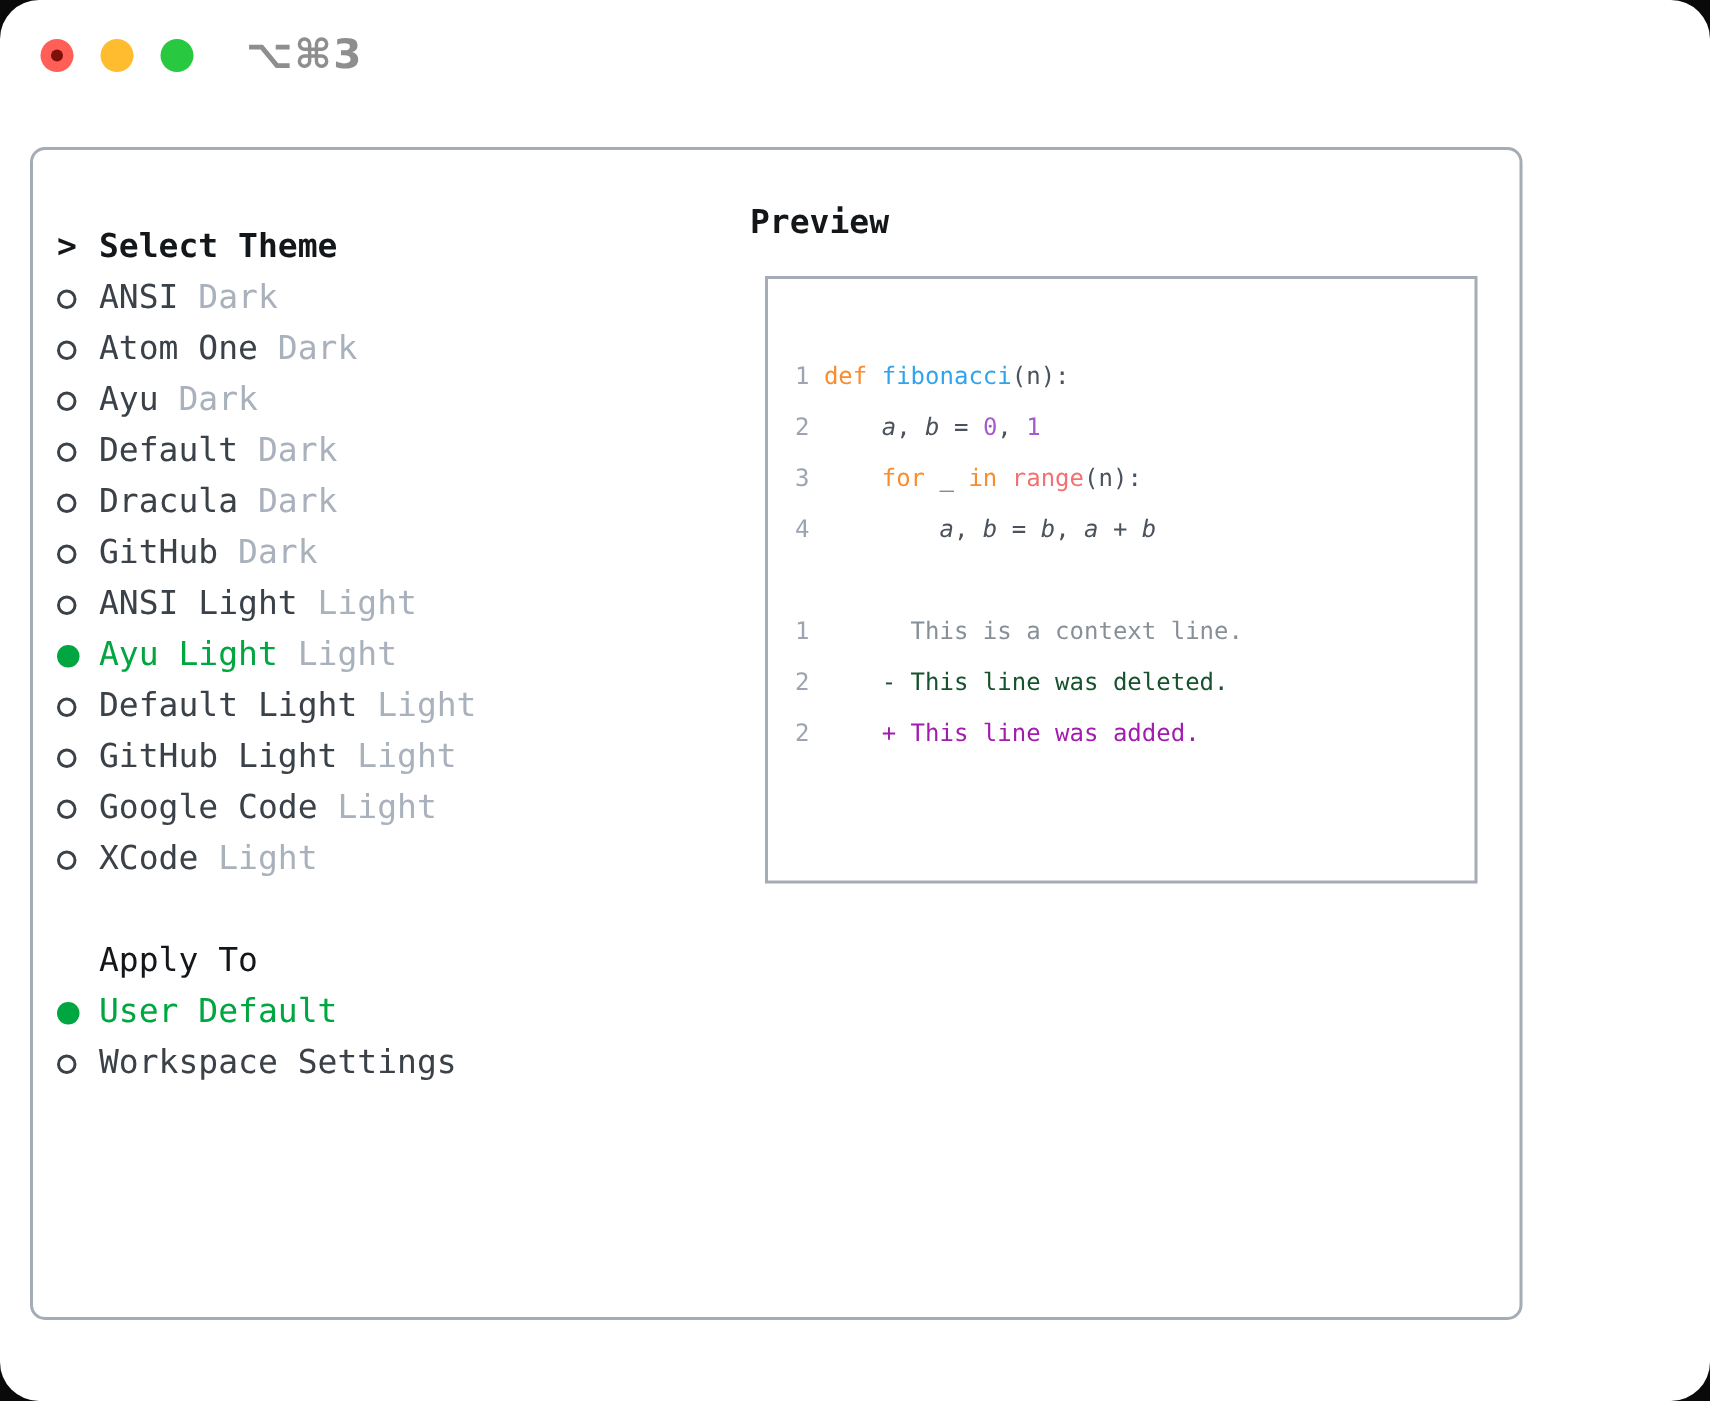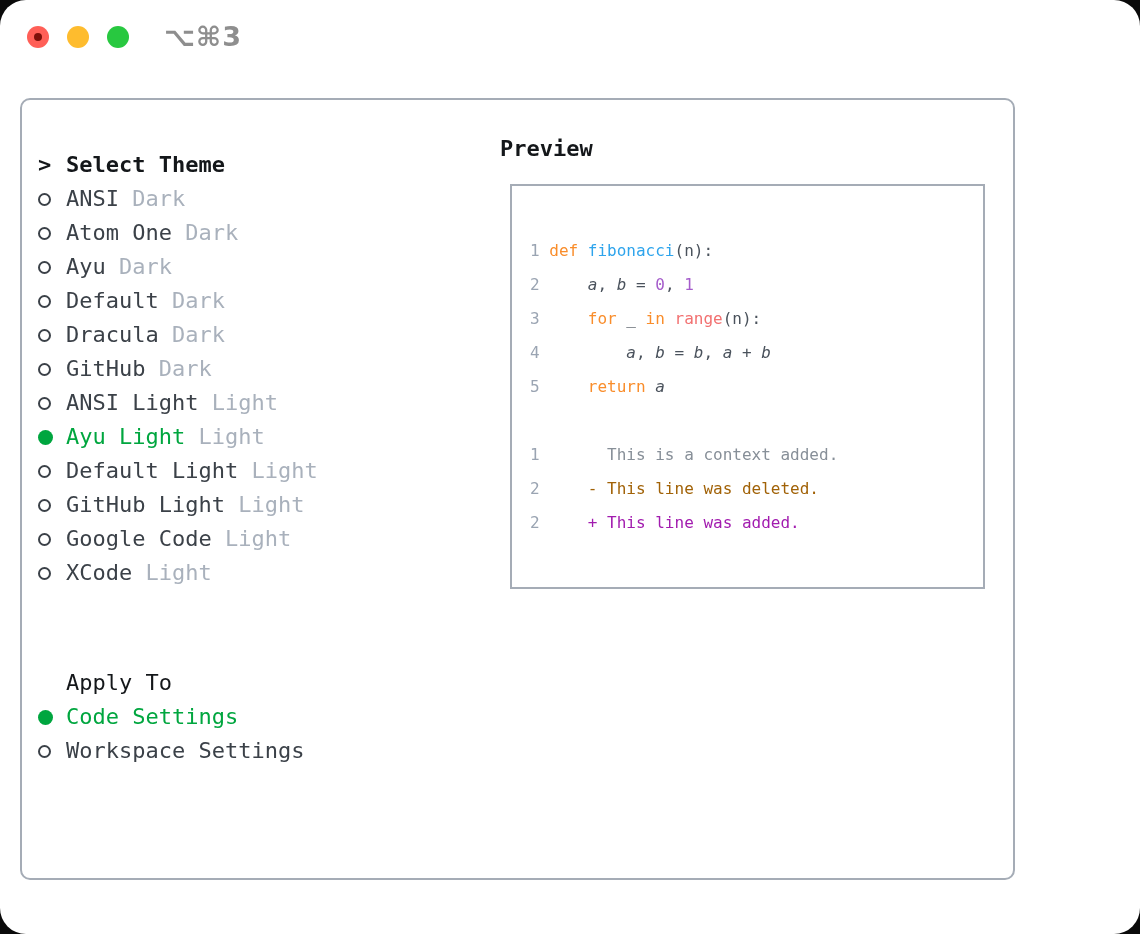--- a/index.html
+++ b/index.html
@@ -64,21 +64,21 @@
   }
   .circle.sel {
     width: 15px; height: 15px;
     border: 0;
     background: var(--accent, #00a63f);
   }
   .row .name { color: var(--list-text, #3b4148); text-align: center; }
   .row.selected .name { color: var(--accent, #00a63f); }
   .row .variant { color: var(--muted, #a9b1bc); }
   .hdr { font-weight: bold; color: var(--header-text, #14171a); }
-  .apply-hdr { color: var(--header-text, #14171a); margin-top: 42px; }
+  .apply-hdr { color: var(--header-text, #14171a); }
   .hint-row { color: var(--muted, #a9b1bc); }
 
   
   .preview-box {
     margin-left: 10px; margin-top: 18px;
     width: 475px; height: 405px;
     border: 2px solid var(--panel-border, #a5acb6);
     box-sizing: border-box;
     padding: 48px 0 0 18px;
     background: #fff;
@@ -125,35 +125,34 @@
           <div class="row"><span class="marker"><span class="circle"></span></span><span class="name">GitHub Light</span><span class="variant"> Light</span></div>
           <div class="row"><span class="marker"><span class="circle"></span></span><span class="name">Google Code</span><span class="variant"> Light</span></div>
           <div class="row"><span class="marker"><span class="circle"></span></span><span class="name">XCode</span><span class="variant"> Light</span></div>
         </div>
       <div class="row spacer"></div>
       <div class="row apply-hdr">
         <span class="marker"></span>
         <span>Apply To</span>
       </div>
       <div id="apply-list">
-          <div class="row selected"><span class="marker"><span class="circle sel"></span></span><span class="name">Code Settings</span></div>
+          <div class="row selected"><span class="marker"><span class="circle sel"></span></span><span class="name">User Default</span></div>
           <div class="row"><span class="marker"><span class="circle"></span></span><span class="name">Workspace Settings</span></div>
         </div>
       <div class="row spacer"></div>
     </div>
 
     <div class="right-col">
       <div class="row hdr">Preview</div>
       <div class="preview-box" id="preview-box">
           <div class="code-line"><span class="tk tk-num" style="color: rgb(154, 164, 178);">1 </span><span class="tk tk-kw" style="color: rgb(249, 141, 43);">def </span><span class="tk tk-fn" style="color: rgb(46, 164, 236);">fibonacci</span><span class="tk tk-pln" style="color: rgb(74, 82, 92);">(n):</span></div>
           <div class="code-line"><span class="tk tk-num" style="color: rgb(154, 164, 178);">2 </span><span class="tk tk-pln" style="color: rgb(74, 82, 92);">    </span><span class="tk tk-var" style="color: rgb(74, 82, 92);">a</span><span class="tk tk-pln" style="color: rgb(74, 82, 92);">, </span><span class="tk tk-var" style="color: rgb(74, 82, 92);">b</span><span class="tk tk-pln" style="color: rgb(74, 82, 92);"> = </span><span class="tk tk-lit" style="color: rgb(165, 92, 203);">0</span><span class="tk tk-pln" style="color: rgb(74, 82, 92);">, </span><span class="tk tk-lit" style="color: rgb(165, 92, 203);">1</span></div>
           <div class="code-line"><span class="tk tk-num" style="color: rgb(154, 164, 178);">3 </span><span class="tk tk-pln" style="color: rgb(74, 82, 92);">    </span><span class="tk tk-kw" style="color: rgb(249, 141, 43);">for</span><span class="tk tk-pln" style="color: rgb(74, 82, 92);"> _ </span><span class="tk tk-kw" style="color: rgb(249, 141, 43);">in</span><span class="tk tk-pln" style="color: rgb(74, 82, 92);"> </span><span class="tk tk-call" style="color: rgb(242, 113, 113);">range</span><span class="tk tk-pln" style="color: rgb(74, 82, 92);">(n):</span></div>
           <div class="code-line"><span class="tk tk-num" style="color: rgb(154, 164, 178);">4 </span><span class="tk tk-pln" style="color: rgb(74, 82, 92);">        </span><span class="tk tk-var" style="color: rgb(74, 82, 92);">a</span><span class="tk tk-pln" style="color: rgb(74, 82, 92);">, </span><span class="tk tk-var" style="color: rgb(74, 82, 92);">b</span><span class="tk tk-pln" style="color: rgb(74, 82, 92);"> = </span><span class="tk tk-var" style="color: rgb(74, 82, 92);">b</span><span class="tk tk-pln" style="color: rgb(74, 82, 92);">, </span><span class="tk tk-var" style="color: rgb(74, 82, 92);">a</span><span class="tk tk-pln" style="color: rgb(74, 82, 92);"> + </span><span class="tk tk-var" style="color: rgb(74, 82, 92);">b</span></div>
-          <div class="code-line"><span class="tk tk-num" style="color: rgb(154, 164, 178);">5 </span><span class="tk tk-pln" style="color: rgb(74, 82, 92);">    </span><span class="tk tk-kw" style="color: rgb(249, 141, 43);">return</span><span class="tk tk-pln" style="color: rgb(74, 82, 92);"> </span><span class="tk tk-var" style="color: rgb(74, 82, 92);">a</span></div>
           <div class="code-line"></div>
-          <div class="code-line"><span class="tk tk-num" style="color: rgb(154, 164, 178);">1</span><span class="tk tk-ctx" style="color: rgb(135, 143, 152);">       This is a context added.</span></div>
-          <div class="code-line"><span class="tk tk-num" style="color: rgb(154, 164, 178);">2</span><span class="tk tk-del" style="color: #a16207;">     - This line was deleted.</span></div>
+          <div class="code-line"><span class="tk tk-num" style="color: rgb(154, 164, 178);">1</span><span class="tk tk-ctx" style="color: rgb(135, 143, 152);">       This is a context line.</span></div>
+          <div class="code-line"><span class="tk tk-num" style="color: rgb(154, 164, 178);">2</span><span class="tk tk-del" style="color: #14532d;">     - This line was deleted.</span></div>
           <div class="code-line"><span class="tk tk-num" style="color: rgb(154, 164, 178);">2</span><span class="tk tk-add" style="color: #a21caf; text-align: center;">     + This line was added.</span></div>
         </div>
     </div>
 
   </div>
 </div>
 
 </body></html>

